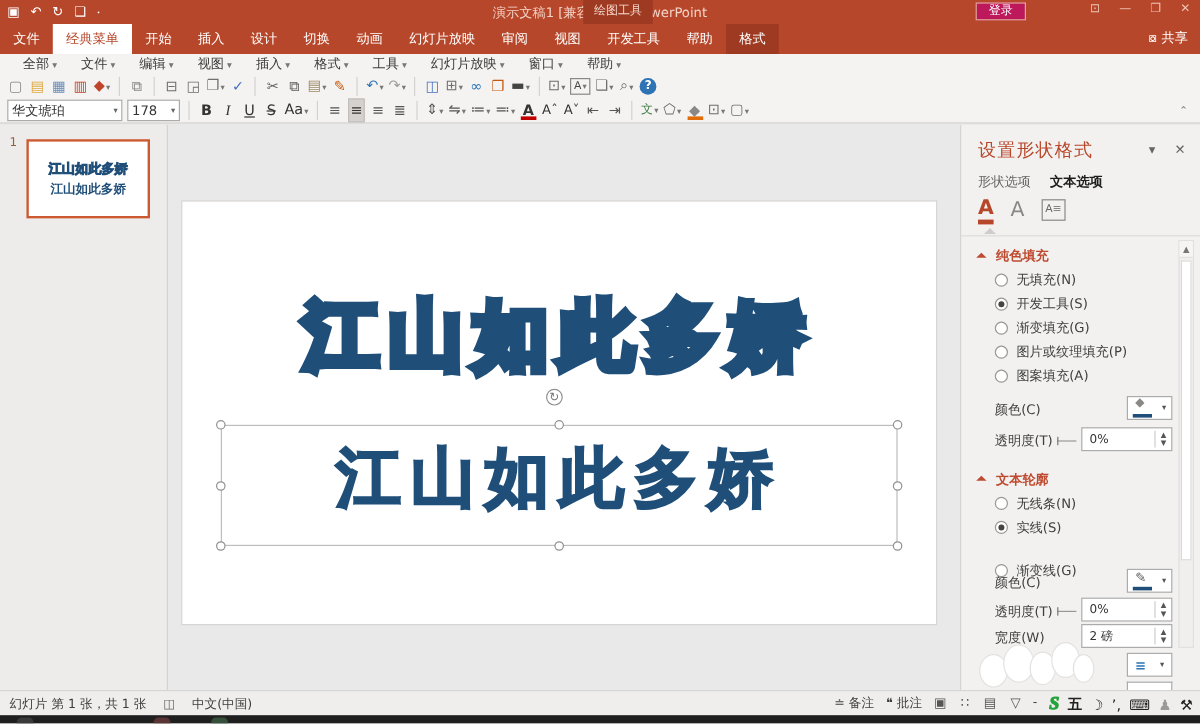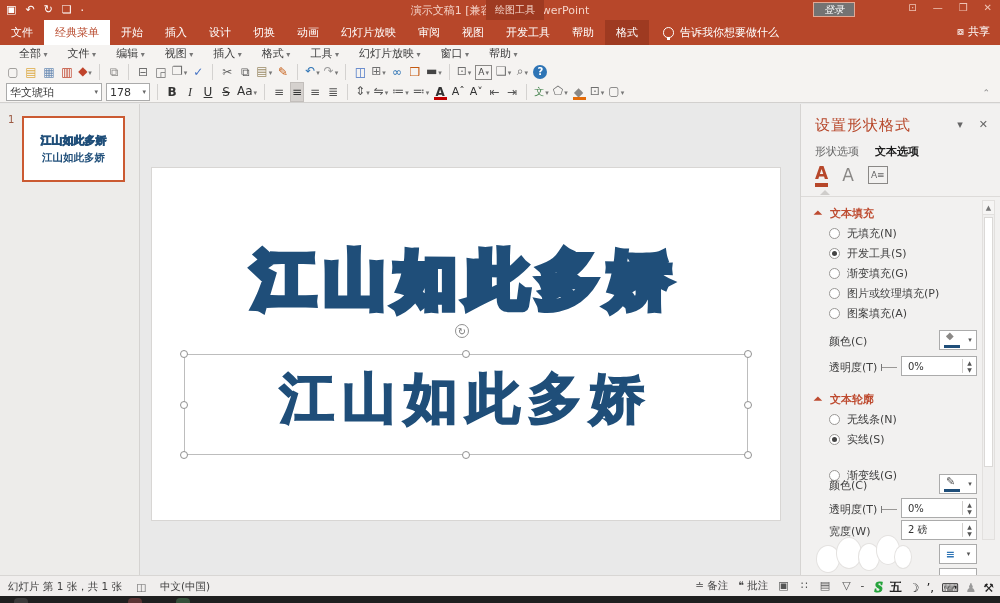--- a/index.html
+++ b/index.html
@@ -6,21 +6,21 @@
   html,body { width:1000px; height:603px; overflow:hidden; }
   body { font-family:"DejaVu Sans","Liberation Sans",sans-serif; font-size:11px; color:#444; }
   .app { position:relative; width:1000px; height:603px; background:#E9E9E9; }
 
   
   .titlebar { position:absolute; left:0; top:0; width:1000px; height:20px; background:#B7472A; color:#fff; }
   .qat { position:absolute; left:6px; top:2px; display:flex; gap:9px; align-items:center; font-size:11px; color:#fff; }
   .qat span { cursor:default; }
   .title { position:absolute; left:0; right:0; top:3px; text-align:center; font-size:11px; color:#F4D3C8; pointer-events:none; }
   .ctxgroup { position:absolute; left:486px; top:0; width:58px; height:20px; background:#9E3A21; color:#F6D8CD; font-size:10px; text-align:center; line-height:20px; }
-  .signin { position:absolute; right:145px; top:2px; border:1px solid #E2A894; padding:0 10px; height:15px; line-height:14px; font-size:10px; color:#fff; background:#737373;font-style:italic; }
+  .signin { position:absolute; right:145px; top:2px; border:1px solid #E2A894; padding:0 10px; height:15px; line-height:14px; font-size:10px; color:#fff; background:#be185d; }
   .winbtns { position:absolute; right:8px; top:2px; display:flex; gap:16px; font-size:10px; color:#EFC4B5; }
 
   
   .tabrow { position:absolute; left:0; top:20px; width:1000px; height:25px; background:#B7472A; display:flex; align-items:stretch; }
   .rtab { color:#fff; font-size:11px; padding:0 11px; line-height:25px; white-space:nowrap; }
   .rtab.sel { background:#fff; color:#B7472A; }
   .rtab.ctx { background:#9E3A21; }
   .tellme { display:flex; align-items:center; gap:6px; color:#fff; font-size:11px; padding-left:14px; }
   .bulb { width:11px; height:11px; border:1.4px solid #fff; border-radius:50% 50% 45% 45%; position:relative; }
   .bulb:after { content:""; position:absolute; left:3px; bottom:-3px; width:3px; height:3px; background:#fff; }
@@ -144,24 +144,20 @@
     <span class="rtab">插入</span>
     <span class="rtab">设计</span>
     <span class="rtab">切换</span>
     <span class="rtab">动画</span>
     <span class="rtab">幻灯片放映</span>
     <span class="rtab">审阅</span>
     <span class="rtab">视图</span>
     <span class="rtab">开发工具</span>
     <span class="rtab">帮助</span>
     <span class="rtab ctx">格式</span>
-    <span class="tellme">
-      <span class="bulb"></span>
-      <span>告诉我你想要做什么</span>
-    </span>
   </div>
   <div class="share">
     <span>⧇</span>
     <span>共享</span>
   </div>
 
   <div class="ribbonbody">
     <div class="menubar">
       <span class="menuitem">全部</span>
       <span class="menuitem">文件</span>
@@ -290,21 +286,21 @@
       </div>
       <div class="iconrow">
         <span class="pA1">A<span class="caret"></span></span>
         <span class="pA2">A</span>
         <span class="pA3">A≡</span>
       </div>
       <div class="panehr"></div>
 
       <div class="sechdr" style="top:102px">
         <span class="tri">◤</span>
-        <span>文本填充</span>
+        <span>纯色填充</span>
       </div>
       <div class="radio" style="top:122px">
           <span class="rdot"></span>
           <span>无填充(N)</span>
         </div>
       <div class="radio sel" style="top:142px">
           <span class="rdot"></span>
           <span>开发工具(S)</span>
         </div>
       <div class="radio" style="top:162px">

